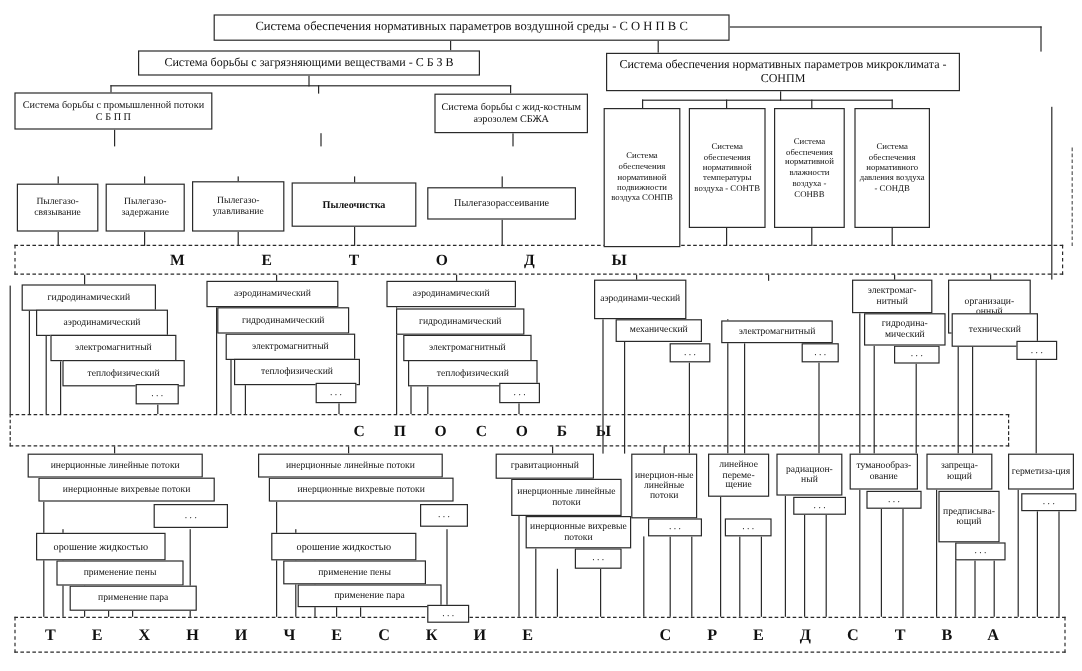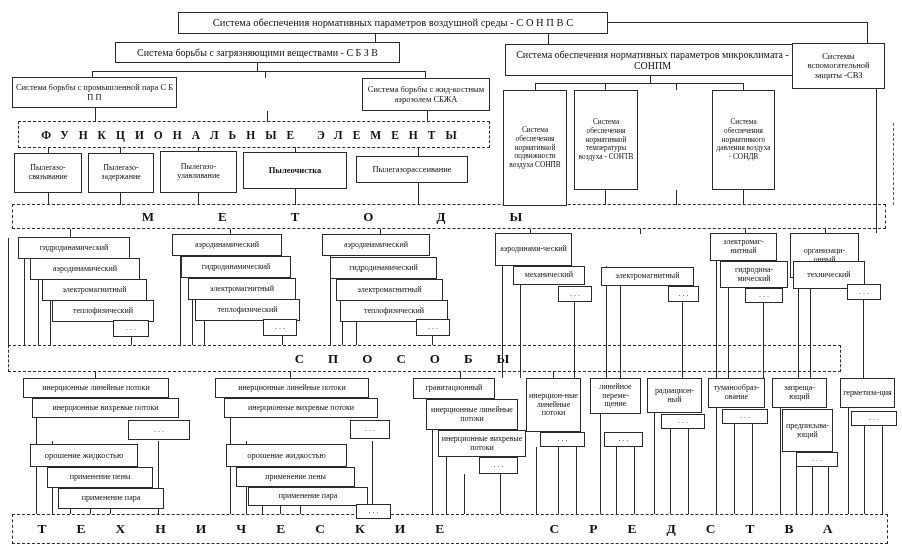--- a/index.html
+++ b/index.html
@@ -16,21 +16,20 @@
   .banner{position:absolute;box-sizing:border-box;border:1.6px dashed #2a2a2a;background:#fff;
     display:flex;align-items:center;justify-content:center;font-weight:bold;white-space:nowrap;overflow:hidden}
   .ln{position:absolute;background:#2a2a2a}
   .dln{position:absolute;width:0;border-left:1.5px dashed #555}
 </style>
 </head>
 <body>
 
 <div id="diagram">
 
-  <div class="banner" style="left:18px;top:121px;width:472px;height:27px;font-size:11.5px;letter-spacing:10px">ФУНКЦИОНАЛЬНЫЕ ЭЛЕМЕНТЫ</div>
   <div class="banner" style="left:12px;top:204px;width:874px;height:25px;font-size:13px;letter-spacing:64px;padding-right:170px">МЕТОДЫ</div>
   <div class="banner" style="left:8px;top:345px;width:833px;height:27px;font-size:13px;letter-spacing:24px;padding-right:21px">СПОСОБЫ</div>
   <div class="banner" style="left:12px;top:514px;width:876px;height:30px;font-size:13.5px;letter-spacing:30px;word-spacing:42px">ТЕХНИЧЕСКИЕ СРЕДСТВА</div>
   <div class="dln" style="left:893px;top:123px;height:82px"></div>
 
   <div id="lines">
       <div class="ln" style="left: 375px; top: 34px; width: 1px; height: 8px;"></div>
       <div class="ln" style="left: 548px; top: 34px; width: 1px; height: 10px;"></div>
       <div class="ln" style="left: 608px; top: 22px; width: 260px; height: 1px;"></div>
       <div class="ln" style="left: 867px; top: 22px; width: 1px; height: 21px;"></div>
@@ -132,33 +131,33 @@
       <div class="ln" style="left: 812px; top: 467px; width: 1px; height: 47px;"></div>
       <div class="ln" style="left: 828px; top: 467px; width: 1px; height: 47px;"></div>
       <div class="ln" style="left: 848px; top: 408px; width: 1px; height: 106px;"></div>
       <div class="ln" style="left: 864px; top: 426px; width: 1px; height: 88px;"></div>
       <div class="ln" style="left: 882px; top: 426px; width: 1px; height: 88px;"></div>
     </div>
 
   <div class="b hdr" style="left:178px;top:12px;width:430px;height:22px;font-size:10.5px">Система обеспечения нормативных параметров воздушной среды - С О Н П В С</div>
   <div class="b hdr" style="left:115px;top:42px;width:285px;height:21px">Система борьбы с загрязняющими веществами - С Б З В</div>
   <div class="b s9" style="left:505px;top:44px;width:295px;height:32px">Система обеспечения нормативных параметров микроклимата - СОНПМ</div>
-  <div class="b" style="left:792px;top:43px;width:93px;height:46px;font-size:8.5px">Системы вспомогательной защиты -СВЗ</div>
-  <div class="b" style="left:12px;top:77px;width:165px;height:31px;font-size:8.5px">Система борьбы с промышленной пара С Б П П</div>
+  <div class="b" style="left:12px;top:77px;width:165px;height:31px;font-size:8.5px">Система борьбы с промышленной потоки С Б П П</div>
   <div class="b" style="left:362px;top:78px;width:128px;height:33px;font-size:8.5px">Система борьбы с жид-костным аэрозолем СБЖА</div>
 
   <div class="b s7" style="left:503px;top:90px;width:64px;height:116px">Система обеспечения нормативной подвижности воздуха СОНПВ</div>
   <div class="b s7" style="left:574px;top:90px;width:64px;height:100px">Система обеспечения нормативной температуры воздуха - СОНТВ</div>
+  <div class="b s7" style="left:645px;top:90px;width:59px;height:100px">Система обеспечения нормативной влажности воздуха - СОНВВ</div>
   <div class="b s7" style="left:712px;top:90px;width:63px;height:100px">Система обеспечения нормативного давления воздуха - СОНДВ</div>
 
   <div class="b" style="left:14px;top:153px;width:68px;height:40px">Пылегазо-связывание</div>
   <div class="b" style="left:88px;top:153px;width:66px;height:40px">Пылегазо-задержание</div>
   <div class="b" style="left:160px;top:151px;width:77px;height:42px">Пылегазо-улавливание</div>
   <div class="b bold bd2" style="left:243px;top:152px;width:104px;height:37px;font-size:8.5px">Пылеочистка</div>
-  <div class="b" style="left:356px;top:156px;width:112px;height:27px;font-size:8.5px">Пылегазорассеивание</div>
+  <div class="b" style="left:356px;top:156px;width:124px;height:27px;font-size:8.5px">Пылегазорассеивание</div>
 
   <div class="b" style="left:18px;top:237px;width:112px;height:22px">гидродинамический</div>
   <div class="b" style="left:30px;top:258px;width:110px;height:22px">аэродинамический</div>
   <div class="b" style="left:42px;top:279px;width:105px;height:22px">электромагнитный</div>
   <div class="b" style="left:52px;top:300px;width:102px;height:22px">теплофизический</div>
   <div class="b" style="left:113px;top:320px;width:36px;height:17px">. . .</div>
 
   <div class="b" style="left:172px;top:234px;width:110px;height:22px">аэродинамический</div>
   <div class="b" style="left:181px;top:256px;width:110px;height:22px">гидродинамический</div>
   <div class="b" style="left:188px;top:278px;width:108px;height:22px">электромагнитный</div>

